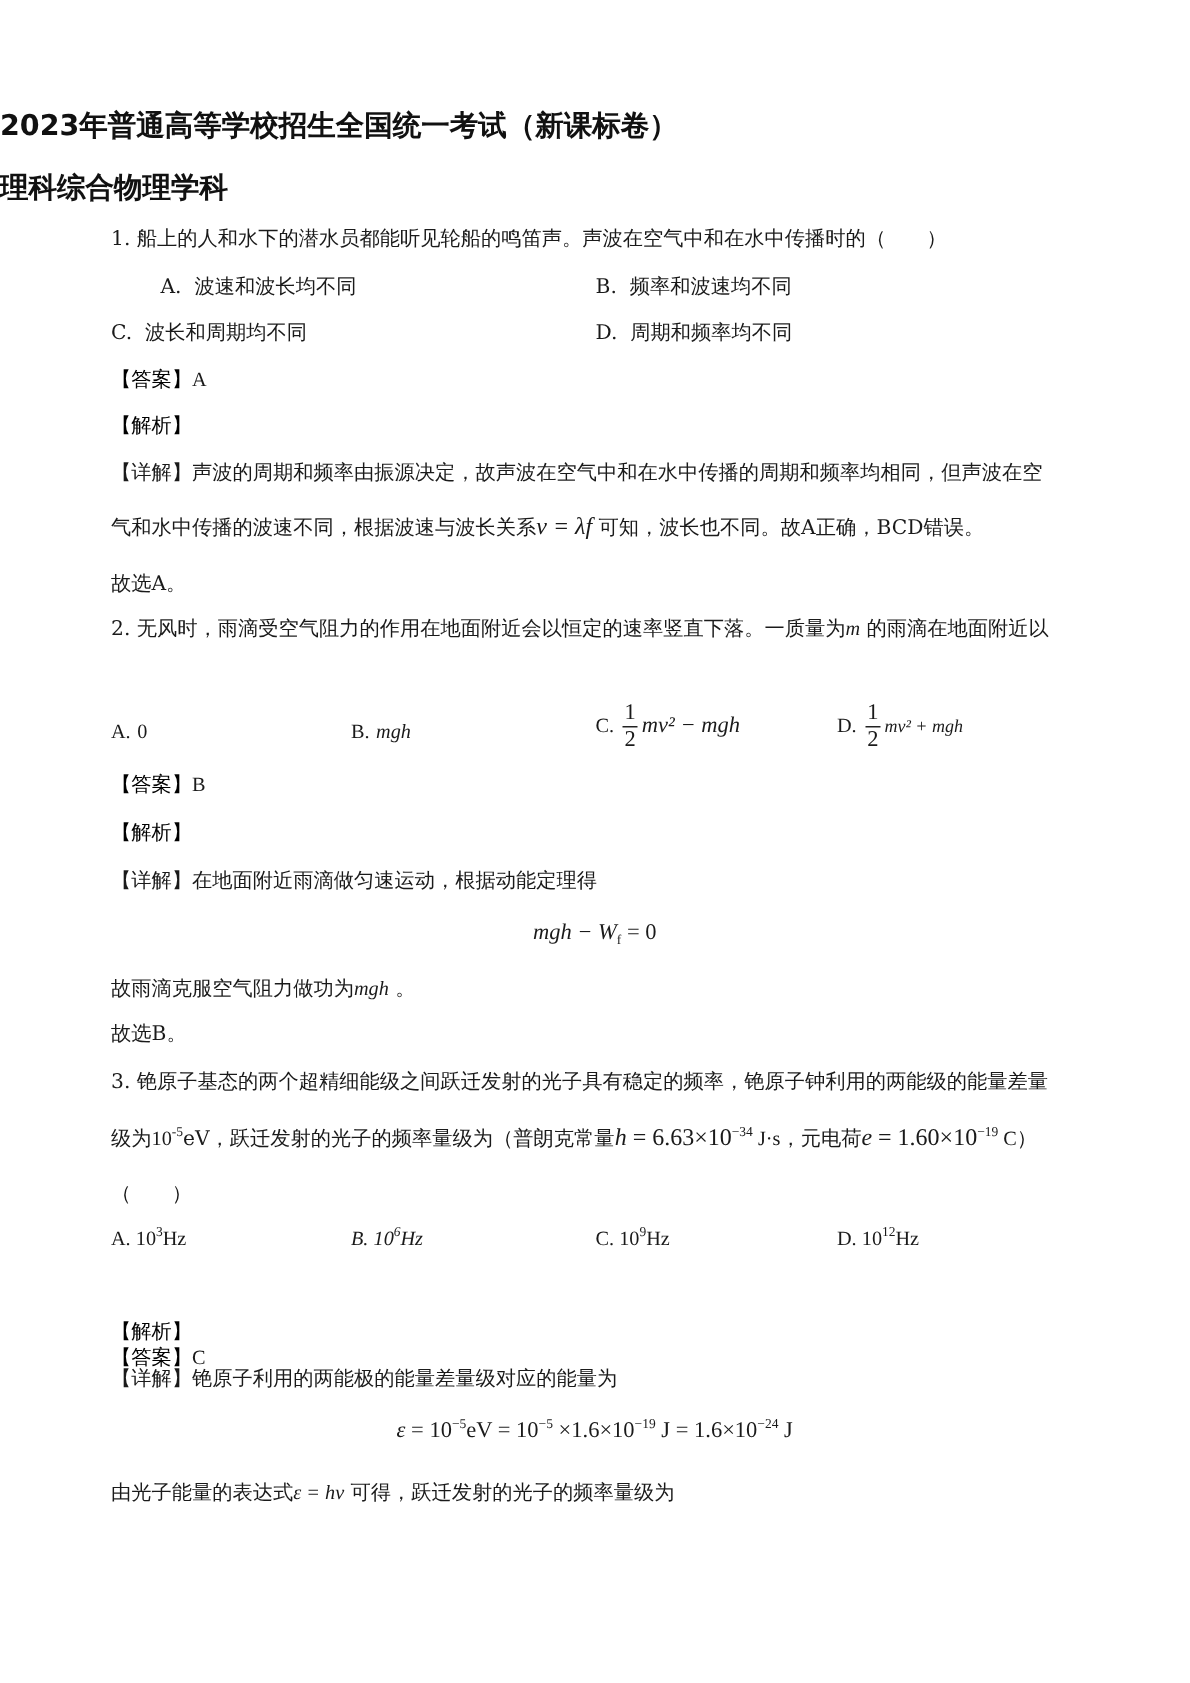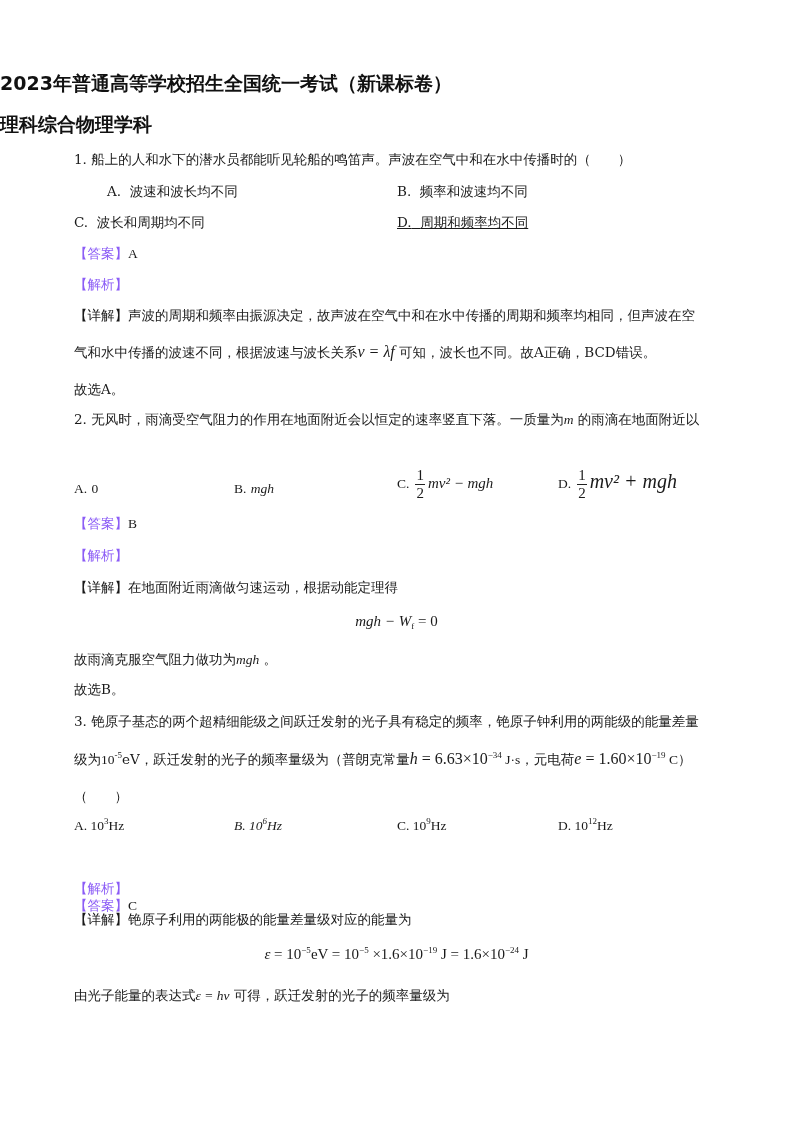--- a/index.html
+++ b/index.html
@@ -5,21 +5,21 @@
   html, body { margin: 0; padding: 0; background: #ffffff; }
   body { width: 793px; height: 1122px; position: relative; overflow: hidden;
          font-family: "DejaVu Serif", "Liberation Serif", serif; color: #1a1a1a; }
   .page { position: absolute; left: 0; top: 0; width: 793px; height: 1122px; }
   .title { position: absolute; left: 0; width: 793px; 
            font-family: "DejaVu Sans", "Liberation Sans", sans-serif; font-weight: bold; font-size: 19px; color: #111; }
   .t1 { top: 71px; }
   .t2 { top: 112px; }
   .line { position: absolute; left: 74px; font-size: 13.5px; white-space: nowrap; line-height: 18px; }
   .opt { position: absolute; font-size: 13.5px; white-space: nowrap; line-height: 18px; }
-  .blue { color: #8b5cf6; }
+  .blue { color: #000000; }
   .math { font-family: "Liberation Serif", "DejaVu Serif", serif; font-style: italic; }
   .rm { font-family: "Liberation Serif", "DejaVu Serif", serif; font-style: normal; }
   sup { font-size: 9px; vertical-align: 6px; line-height: 0; }
   sub { font-size: 9px; vertical-align: -3px; line-height: 0; }
   .eq { position: absolute; left: 0; width: 793px; text-align: center; font-size: 15px; }
   .frac { display: inline-block; vertical-align: middle; text-align: center; margin: 0 3px 0 6px; font-family: "Liberation Serif", serif; font-style: normal; font-size: 15px; }
   .frac span { display: block; line-height: 17px; }
   .frac .num { border-bottom: 1px solid #222; padding: 0 1px; }
 </style>
 </head>
@@ -27,34 +27,34 @@
 
 <div class="page">
 
   <div class="title t1">2023年普通高等学校招生全国统一考试（新课标卷）</div>
   <div class="title t2">理科综合物理学科</div>
 
   <div class="line" style="top:150px;">1. 船上的人和水下的潜水员都能听见轮船的鸣笛声。声波在空气中和在水中传播时的（　　）</div>
   <div class="opt" style="left:74px; top:182px;margin-left:33px;"><span>A.</span>&nbsp; <span>波速和波长均不同</span></div>
   <div class="opt" style="left:397px; top:182px;"><span>B.</span>&nbsp; <span>频率和波速均不同</span></div>
   <div class="opt" style="left:74px; top:213px;"><span>C.</span>&nbsp; <span>波长和周期均不同</span></div>
-  <div class="opt" style="left:397px; top:213px;text-decoration:underline;"><span>D.</span>&nbsp; <span>周期和频率均不同</span></div>
+  <div class="opt" style="left:397px; top:213px;"><span>D.</span>&nbsp; <span>周期和频率均不同</span></div>
 
   <div class="line" style="top:244px;"><span class="blue">【答案】</span><span class="rm">A</span></div>
   <div class="line blue" style="top:275px;">【解析】</div>
   <div class="line" style="top:343px;"><span>气和水中传播的波速不同，根据波速与波长关系</span><span class="math" style="font-size:16px;">v = λf</span> <span>可知，波长也不同。故A正确，BCD错误。</span></div>
   <div class="line" style="top:306px;"><span>【详解】</span><span>声波的周期和频率由振源决定，故声波在空气中和在水中传播的周期和频率均相同，但声波在空</span></div>
   <div class="line" style="top:380px;">故选A。</div>
 
   <div class="line" style="top:410px;"><span>2. 无风时，雨滴受空气阻力的作用在地面附近会以恒定的速率竖直下落。一质量为</span><span class="math">m</span> <span>的雨滴在地面附近以</span></div>
 
   <div class="opt" style="left:74px; top:479px;"><span class="rm">A.</span> <span class="rm">0</span></div>
   <div class="opt" style="left:234px; top:479px;"><span class="rm">B.</span> <span class="math">mgh</span></div>
   <div class="opt" style="left:397px; top:467px;"><span class="rm">C.</span><span class="frac"><span class="num">1</span><span>2</span></span><span class="math" style="font-size:15px;">mv² − mgh</span></div>
-  <div class="opt" style="left:558px; top:467px;"><span class="rm">D.</span><span class="frac"><span class="num">1</span><span>2</span></span><span class="math" style="font-size:20px;">mv² + mgh</span></div>
+  <div class="opt" style="left:558px; top:467px;"><span class="rm">D.</span><span class="frac"><span class="num">1</span><span>2</span></span><span class="math" style="font-size:12px;">mv² + mgh</span></div>
 
   <div class="line" style="top:514px;"><span class="blue">【答案】</span><span class="rm">B</span></div>
   <div class="line blue" style="top:546px;">【解析】</div>
   <div class="line" style="top:578px;"><span>【详解】</span><span>在地面附近雨滴做匀速运动，根据动能定理得</span></div>
   <div class="eq" style="top:612px;"><span class="math">mgh − W</span><sub class="rm">f</sub><span class="rm"> = 0</span></div>
   <div class="line" style="top:650px;"><span>故雨滴克服空气阻力做功为</span><span class="math">mgh</span> <span>。</span></div>
   <div class="line" style="top:680px;">故选B。</div>
 
   <div class="line" style="top:712px;">3. 铯原子基态的两个超精细能级之间跃迁发射的光子具有稳定的频率，铯原子钟利用的两能级的能量差量</div>
   <div class="line" style="top:750px;"><span class="rm">级为10</span><sup class="rm">-5</sup><span>eV，跃迁发射的光子的频率量级为（普朗克常量</span><span class="rm" style="font-size:16px;"><span class="math">h</span> = 6.63×10<sup>−34</sup><span style="font-size:13.5px;"> J·s</span></span><span>，元电荷</span><span class="rm" style="font-size:16px;"><span class="math">e</span> = 1.60×10<sup>−19</sup></span><span class="rm"> C）</span></div>

